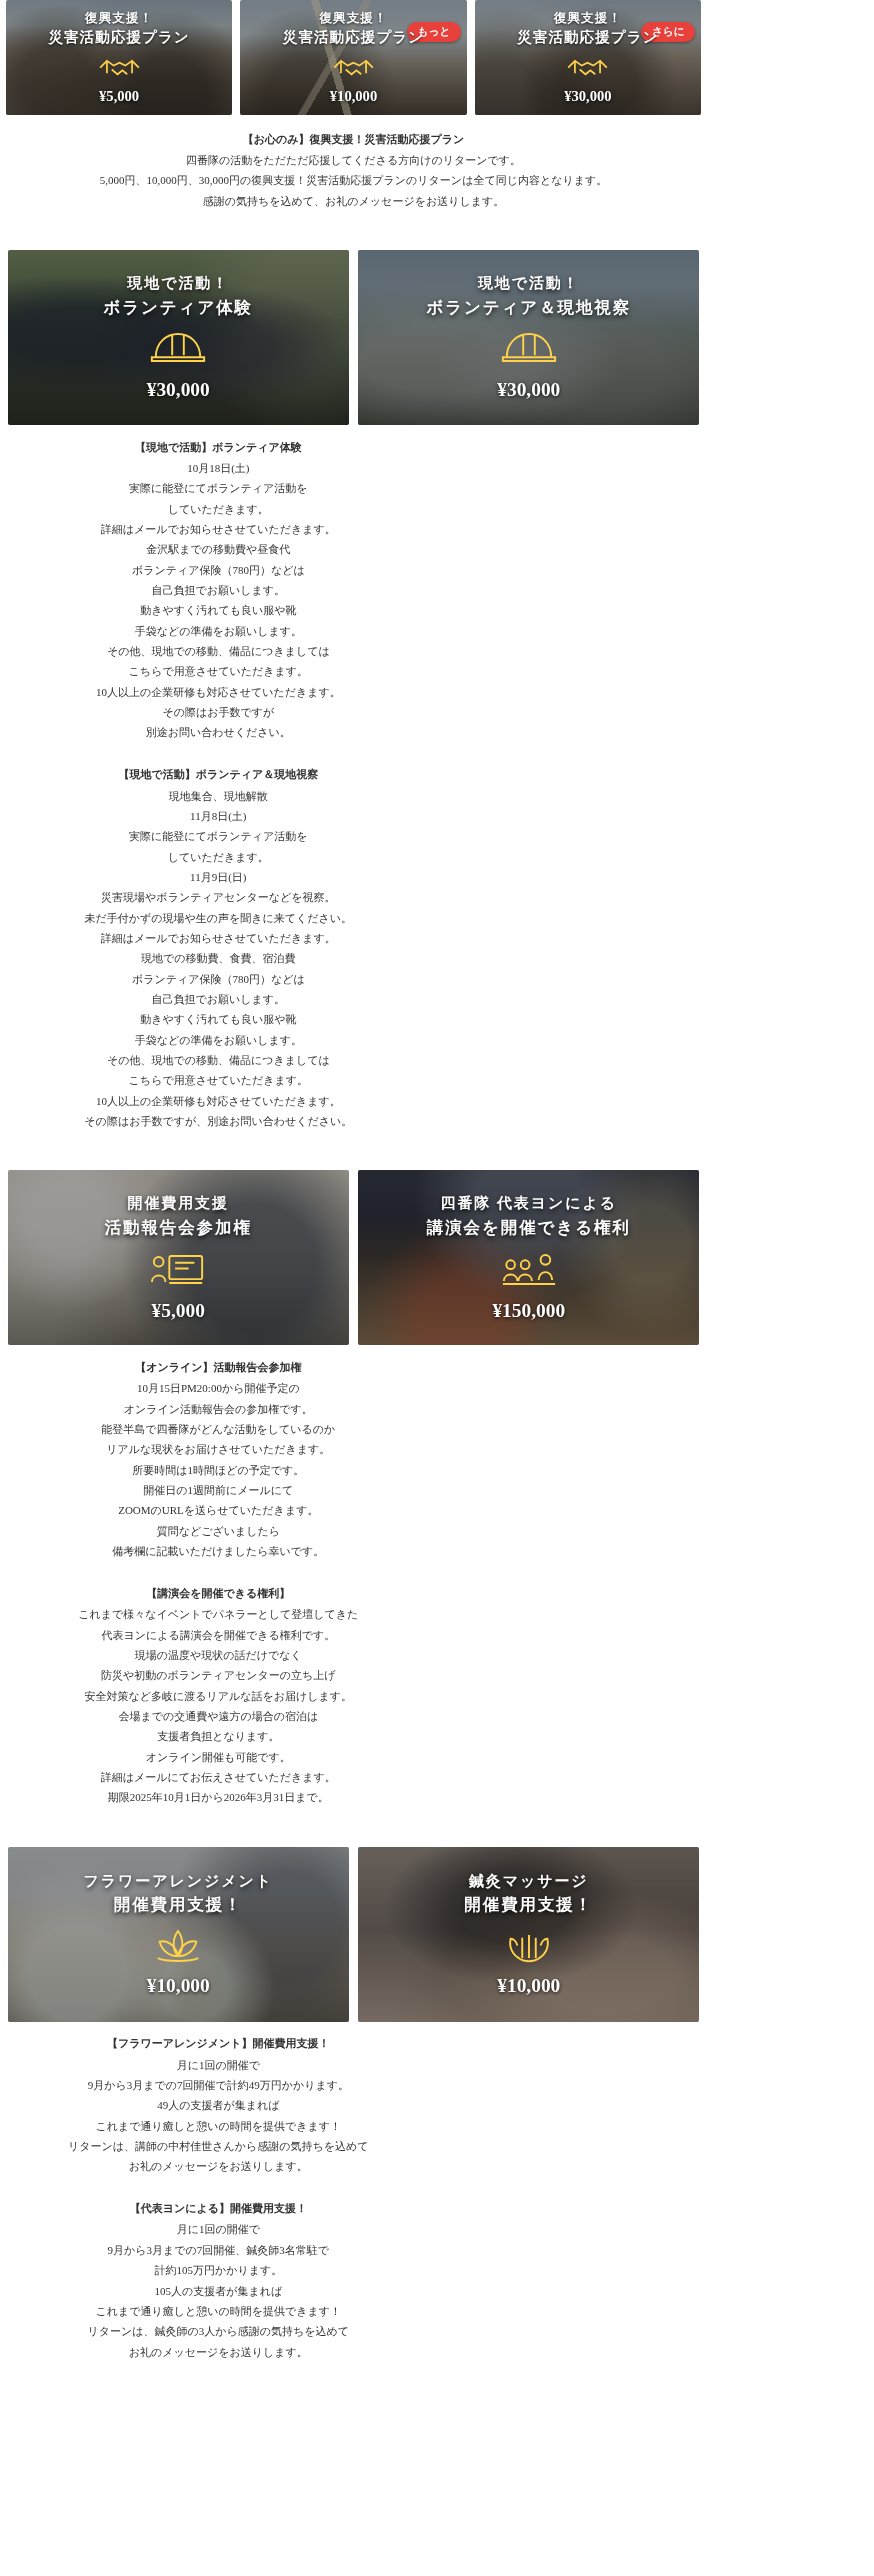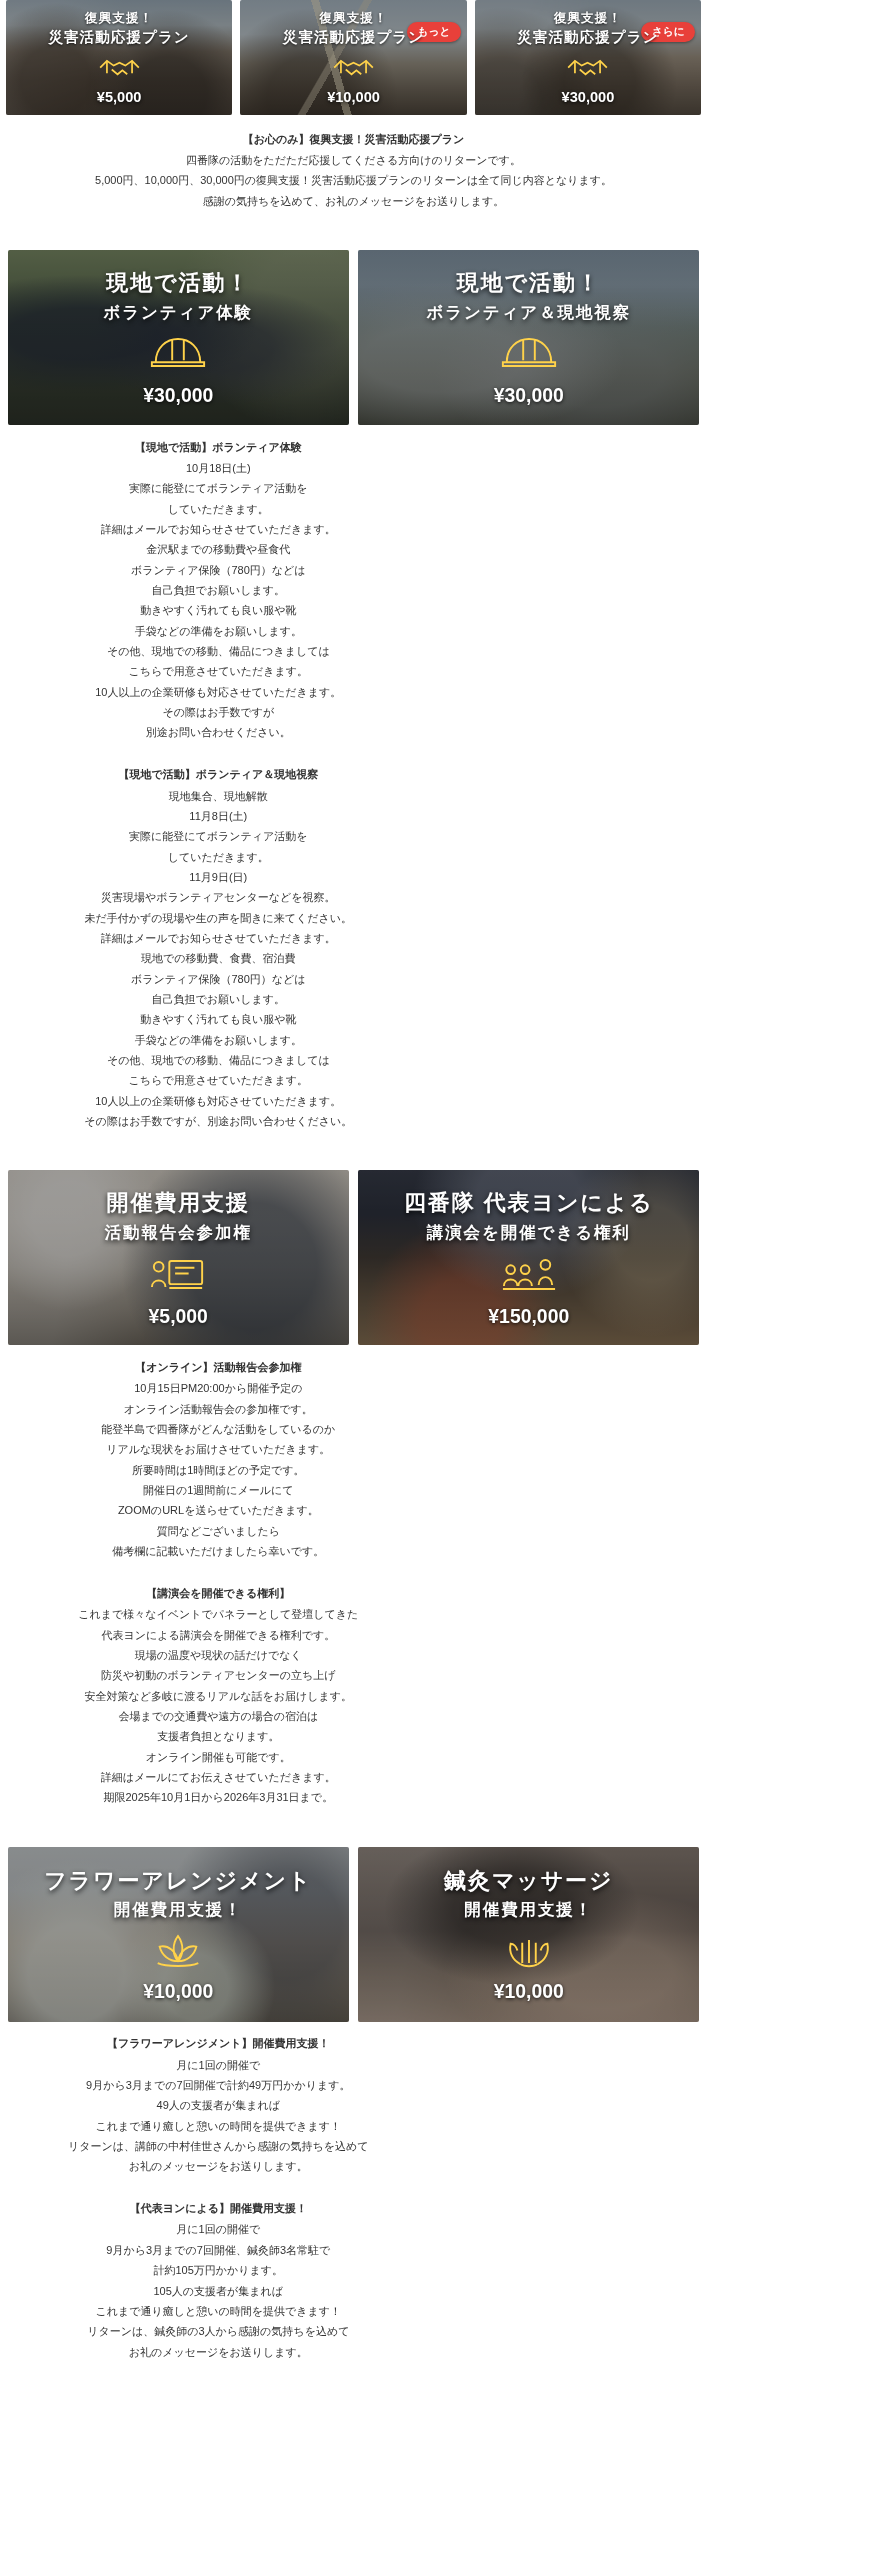--- a/index.html
+++ b/index.html
@@ -2,21 +2,21 @@
 <html><head>
 <meta charset="utf-8">
 <style>
   * { box-sizing: border-box; margin: 0; padding: 0; }
   body {
     width: 875px;
     background: #ffffff;
     font-family: "Liberation Sans", sans-serif;
     color: #2a2a2a;
   }
-  .page { width: 707px; }
+  .page { width: 707px; font-family: Liberation Serif, serif; }
 
   
   .row3 { display: flex; gap: 7.8px; padding: 0 5.8px; }
   .row2 { display: flex; gap: 9.7px; padding: 0 7.8px; }
 
   .card { position: relative; overflow: hidden; border-radius: 1.9px; }
   .card.c3 { width: 280px; height: 115px; }
   .card.c2 { width: 421px; height: 175px; }
 
   
@@ -28,21 +28,21 @@
     height: 100%;
     display: flex;
     flex-direction: column;
     align-items: center;
     justify-content: center;
     text-align: center;
     color: #ffffff;
   }
   .ttl1 { font-size: 12.6px; font-weight: bold; letter-spacing: 1px; text-shadow: 0 1px 2.9px rgba(0,0,0,.8); }
   .ttl2 { font-size: 14.6px; font-weight: bold; letter-spacing: 1px; margin-top: 1px; text-shadow: 0 1px 2.9px rgba(0,0,0,.8); }
-  .ttl-big1 { font-size: 22px; font-weight: bold; letter-spacing: 1.9px; text-shadow: 0 1.9px 4.9px rgba(0,0,0,.85); text-align: right; }
+  .ttl-big1 { font-size: 15px; font-weight: bold; letter-spacing: 1.9px; text-shadow: 0 1.9px 4.9px rgba(0,0,0,.85); text-align: right; }
   .ttl-big2 { font-size: 16.5px; font-weight: bold; letter-spacing: 1.9px; margin-top: 3.9px; text-shadow: 0 1.9px 4.9px rgba(0,0,0,.85); }
 
   .badge {
     position: absolute;
     top: 22px; right: 5.8px;
     background: #e8403a;
     color: #fff;
     font-size: 10.7px;
     font-weight: bold;
     border-radius: 10.7px;

